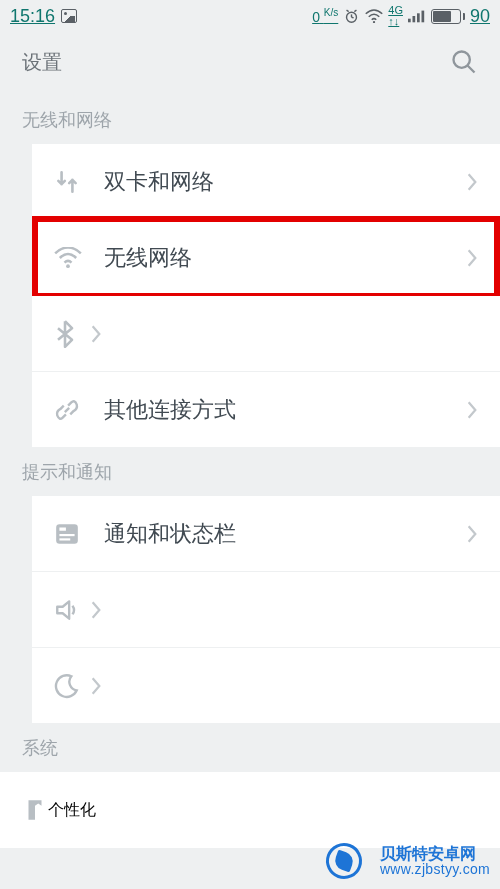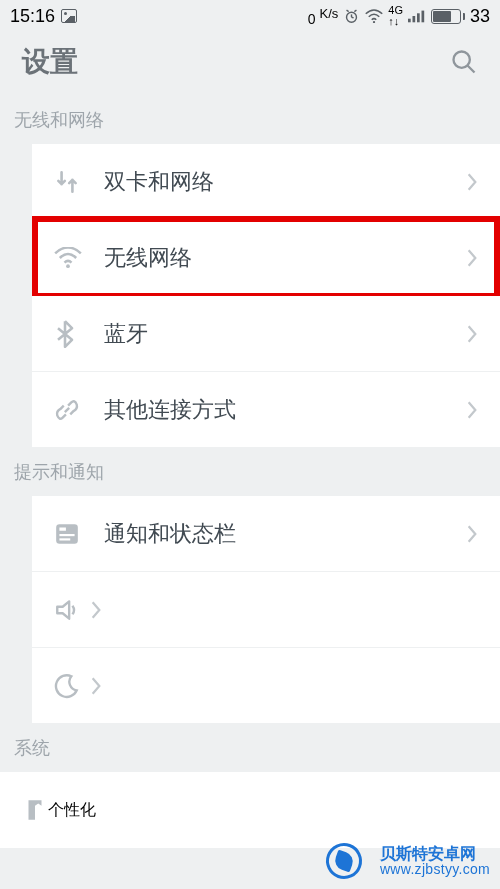--- a/index.html
+++ b/index.html
@@ -1,34 +1,34 @@
 <!DOCTYPE html>
 <html><head>
   <meta charset="utf-8">
   <style>
     * { margin: 0; padding: 0; box-sizing: border-box; }
     body { width: 500px; height: 889px; font-family: -apple-system, "Helvetica Neue", sans-serif; background: #eef0f1; overflow: hidden; position: relative; }
 
-    .status-bar { height: 32px; background: #eef0f1; display: flex; align-items: center; justify-content: space-between; padding: 8px 10px; color: #000000; font-size: 18px; }
+    .status-bar { height: 32px; background: #eef0f1; display: flex; align-items: center; justify-content: space-between; padding: 8px 10px; color: #0f766e; font-size: 18px; text-decoration: underline; }
     .status-left { display: flex; align-items: center; gap: 6px; }
     .status-right { display: flex; align-items: center; gap: 5px; }
     .pic-icon { width: 16px; height: 14px; border: 1.5px solid #5a6066; border-radius: 2px; position: relative; }
     .pic-icon::before { content:""; position:absolute; width:3px; height:3px; border-radius:50%; background:#5a6066; top:2px; left:2px; }
     .pic-icon::after { content:""; position:absolute; bottom:0; left:1px; right:1px; height:6px; background: linear-gradient(135deg, transparent 40%, #5a6066 40%); }
     .speed { font-size: 14px; line-height:1; }
-    .speed sup { font-size:13px; }
+    .speed sup { font-size:10px; }
     .bat { display:flex; align-items:center; }
     .bat-shell { width:30px; height:15px; border:1.5px solid #5a6066; border-radius:3px; position:relative; margin-right:2px; }
     .bat-fill { position:absolute; left:1px; top:1px; bottom:1px; width:63%; background:#5a6066; border-radius:1px; }
     .bat-tip { width:2px; height:7px; background:#5a6066; border-radius:0 1px 1px 0; }
 
     .header { height: 64px; background: #eef0f1; display:flex; align-items:center; justify-content:space-between; padding: 0 22px 4px 22px; }
-    .header-title { font-size: 28px; color:#6b7278; font-weight:700; }
-
-    .section-title { height: 48px; padding: 0 14px; display:flex; align-items:center; color:#9ea5ab; font-size:18px; background:#eef0f1; }
+    .header-title { font-size: 20px; color:#6b7278; font-weight:400; }
+
+    .section-title { height: 48px; padding: 0 22px; display:flex; align-items:center; color:#9ea5ab; font-size:18px; background:#eef0f1; }
 
     .row { height: 76px; background:#fff; display:flex; align-items:center; padding: 0 22px; border-bottom: 1px solid #eef0f1; position:relative;margin-left:32px; }
     .row:last-of-type { border-bottom: none; }
     .row .icon-slot { width: 36px; display:flex; align-items:center; justify-content:flex-start; }
     .row .label { flex:1; font-size:22px; color:#414a52; padding-left: 14px; }
     .chevron { color:#c3c8cc; }
 
     .highlight-box { position:absolute; inset: -4px 0 -4px 0; border:6px solid #e30000; pointer-events:none; }
 
     .partial-row { height: 76px; background:#fff; display:flex; align-items:center; padding: 0 22px; }
@@ -71,21 +71,21 @@
         <rect x="5" y="7" width="3" height="7" fill="#5a6066"></rect>
         <rect x="10" y="4" width="3" height="10" fill="#5a6066"></rect>
         <rect x="15" y="1" width="3" height="13" fill="#5a6066"></rect>
       </svg>
     <div class="bat">
         <div class="bat-shell">
           <div class="bat-fill"></div>
         </div>
         <div class="bat-tip"></div>
       </div>
-    <span>33</span>
+    <span>90</span>
   </div>
 </div>
 
 <div class="header">
   <span class="header-title">设置</span>
   <svg width="28" height="28" viewBox="0 0 24 24">
       <circle cx="10" cy="10" r="7" fill="none" stroke="#8f969c" stroke-width="2"></circle>
       <line x1="15" y1="15" x2="21" y2="21" stroke="#8f969c" stroke-width="2"></line>
     </svg>
 </div>
@@ -120,21 +120,20 @@
     </svg>
   <div class="highlight-box"></div>
 </div>
 
 <div class="row">
   <span class="icon-slot">
       <svg width="22" height="28" viewBox="0 0 16 24">
         <path d="M8 1 L8 23 L14 17 L2 7 M8 1 L14 7 L2 17" fill="none" stroke="#b8bec3" stroke-width="2.2" stroke-linejoin="round"></path>
       </svg>
     </span>
-  <span class="label">蓝牙</span>
   <svg class="chevron" width="12" height="20" viewBox="0 0 10 18">
       <path d="M2 2 L8 9 L2 16" fill="none" stroke="currentColor" stroke-width="2"></path>
     </svg>
 </div>
 
 <div class="row">
   <span class="icon-slot">
       <svg width="26" height="26" viewBox="0 0 24 24">
         <path d="M10 14 L14 10" stroke="#b8bec3" stroke-width="2.2"></path>
         <path d="M8 16 L5 19 Q2 22 0 17 Q-1 13 3 11 L6 8" fill="none" stroke="#b8bec3" stroke-width="2.2" transform="translate(3,0)"></path>

